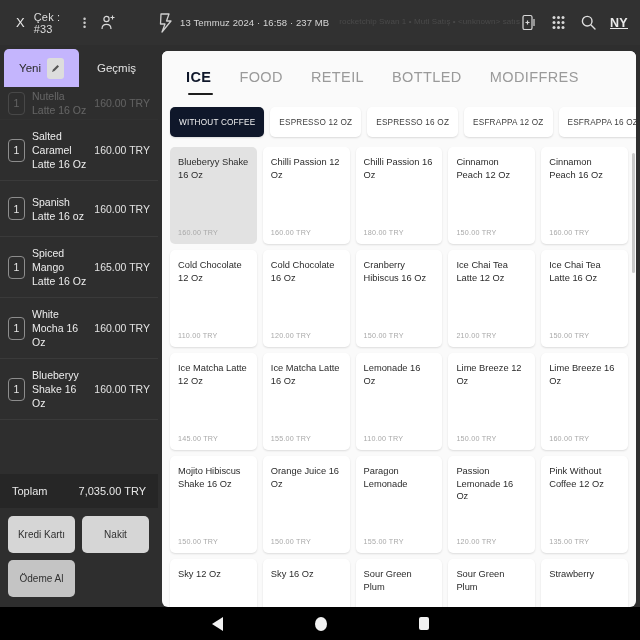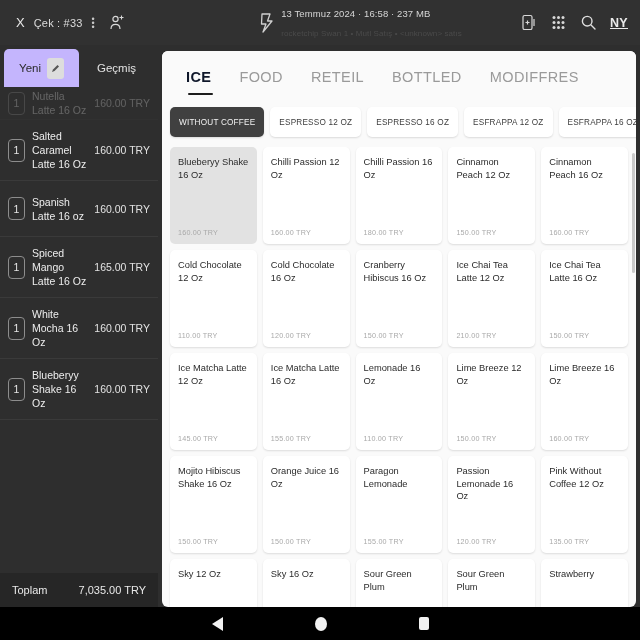--- a/index.html
+++ b/index.html
@@ -22,21 +22,21 @@
   .tb-dots { color: #c8c8c8; font-size: 9px; line-height: 4px; text-align: center; }
   .tb-dots span { display: block; }
   .person-add { position: relative; width: 18px; height: 18px; margin-left: 4px; }
   .person-add svg { display: block; }
 
   .tb-center {
     flex: 1; display: flex; align-items: center; justify-content: center; gap: 7px;
     margin-left: 40px;
   }
   .tb-center .licon { width: 16px; height: 20px; }
-  .tb-textwrap { display: flex; flex-direction: column; gap: 10px; }
+  .tb-textwrap { display: flex; gap: 10px; }
   .tb-line1 { color: #d6d6d6; font-size: 9.5px; white-space: nowrap; letter-spacing: .1px; }
   .tb-line2 { color: #4a4a4a; font-size: 8px; white-space: nowrap; letter-spacing: .1px; }
 
   .tb-right { display: flex; align-items: center; gap: 13px; padding-right: 12px; }
   .tb-right .ic { width: 17px; height: 17px; display: block; }
   .tb-ny { color: #eaeaea; font-size: 12.5px; font-weight: bold; letter-spacing: .3px; text-decoration: underline; }
 
   
   .leftpanel {
     position: absolute; top: 45px; left: 0; width: 158px; bottom: 33px;
@@ -110,21 +110,21 @@
   .chips {
     display: flex; gap: 6px; padding: 4px 8px 10px 8px; flex: 0 0 auto;
     background: #fafafa;
   }
   .chip {
     height: 30px; border-radius: 5px; display: flex; align-items: center;
     justify-content: center; padding: 0 9px; font-size: 8.2px; letter-spacing: .2px;
     white-space: nowrap; background: #ffffff; color: #3c3c3c;
     box-shadow: 0 1px 2px rgba(0,0,0,.13);
   }
-  .chip.selected { background: #404040; color: #f2f2f2; }
+  .chip.selected { background: #0f172a; color: #f2f2f2; }
 
   .gridwrap { flex: 1; overflow: hidden; padding: 0 8px; position: relative; }
   .grid { display: grid; grid-template-columns: repeat(5, 1fr); gap: 6px; }
   .pcard {
     background: #ffffff; border-radius: 5px; height: 97px; padding: 9px 8px 7px 8px;
     display: flex; flex-direction: column; justify-content: space-between;
     box-shadow: 0 1px 2px rgba(0,0,0,.12);
   }
   .pcard.selected { background: #e2e2e2; box-shadow: none; }
   .pname { font-size: 9.3px; color: #2b2b2b; line-height: 12.5px; }
@@ -256,20 +256,31 @@
         <div class="order-row">
           <span class="qty">1</span>
           <span class="oname">Blueberyy Shake 16 Oz</span>
           <span class="oprice">160.00 TRY</span>
         </div>
       </div>
     <div class="totalbar">
       <span class="lab">Toplam</span>
       <span class="val">7,035.00 TRY</span>
     </div>
+    <div class="paybtns" id="pay-btns">
+        <div class="pbtn light">
+          <span>Kredi Kartı</span>
+        </div>
+        <div class="pbtn light">
+          <span>Nakit</span>
+        </div>
+        <div class="pbtn mid">
+          <span>Ödeme Al</span>
+        </div>
+      </div>
   </div>
 
   <div class="content">
     <div class="contentcard">
       <div class="tabs" id="cat-tabs">
           <div class="tab active">ICE</div>
           <div class="tab">FOOD</div>
           <div class="tab">RETEIL</div>
           <div class="tab">BOTTLED</div>
           <div class="tab">MODIFFRES</div>

